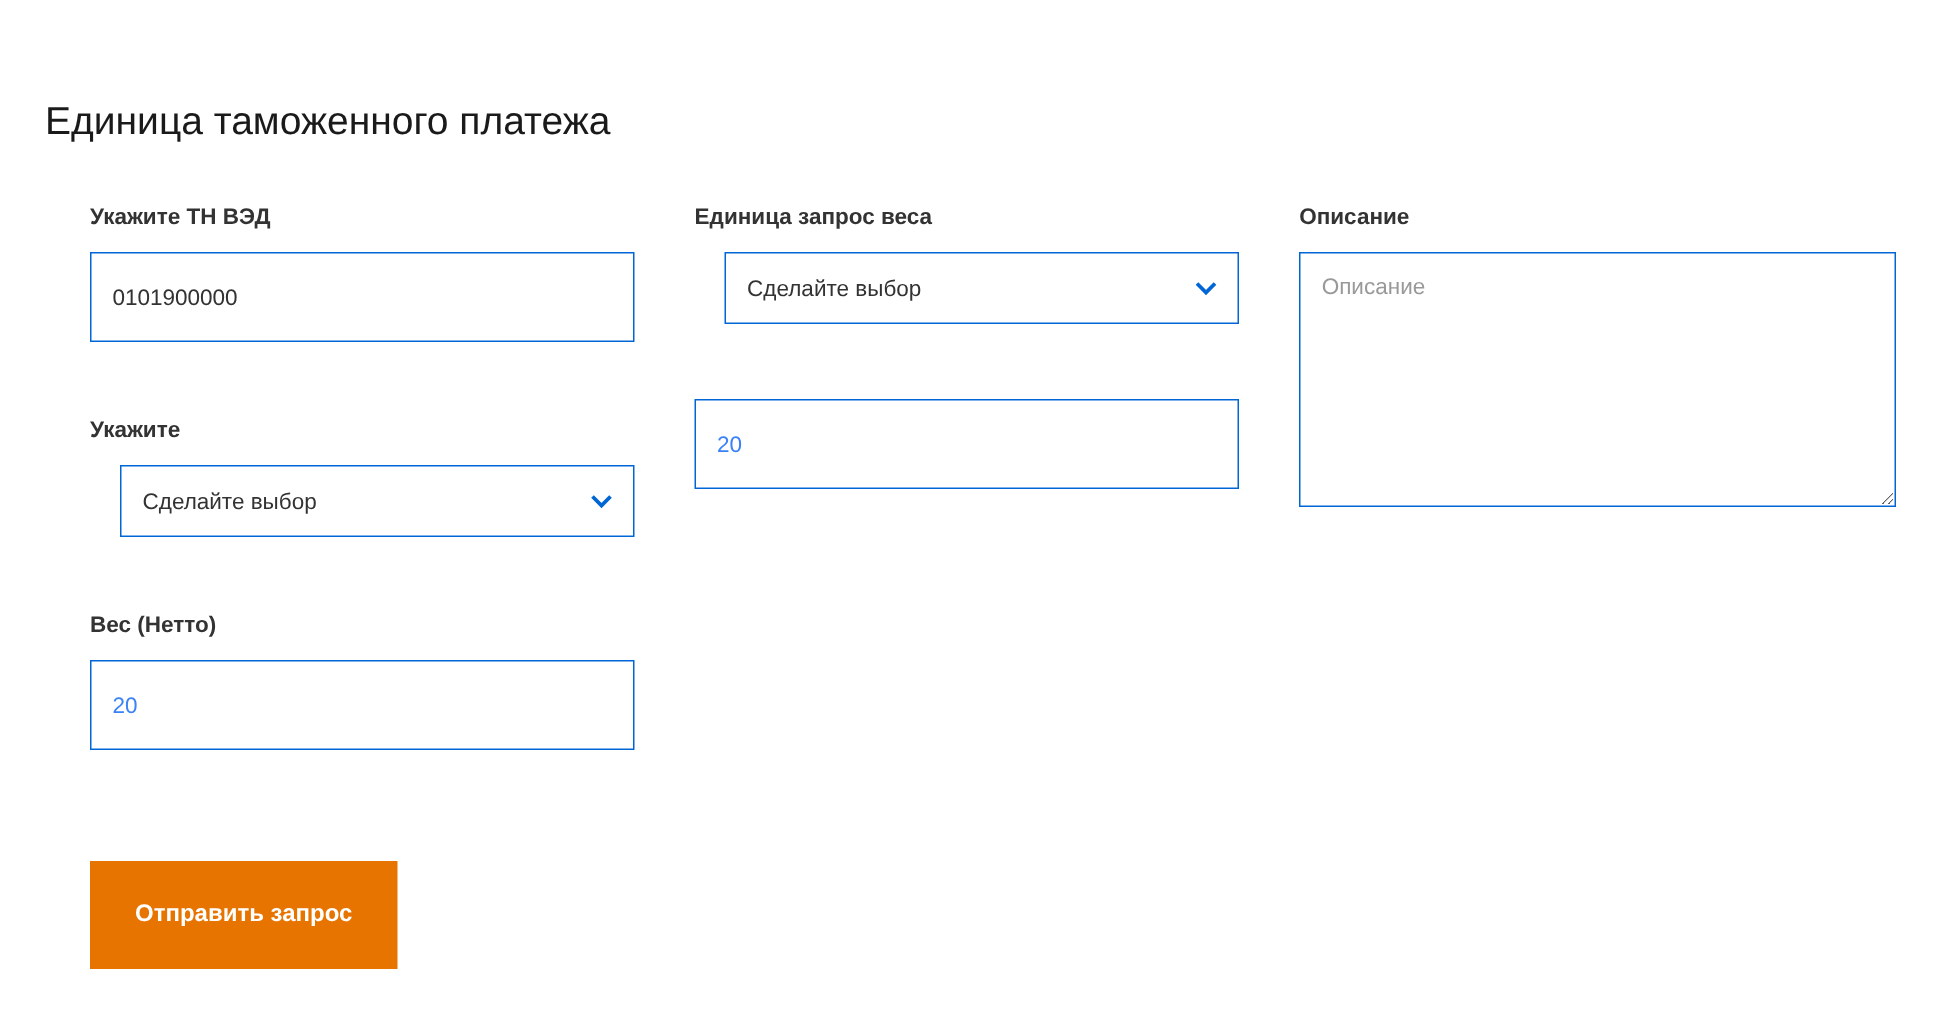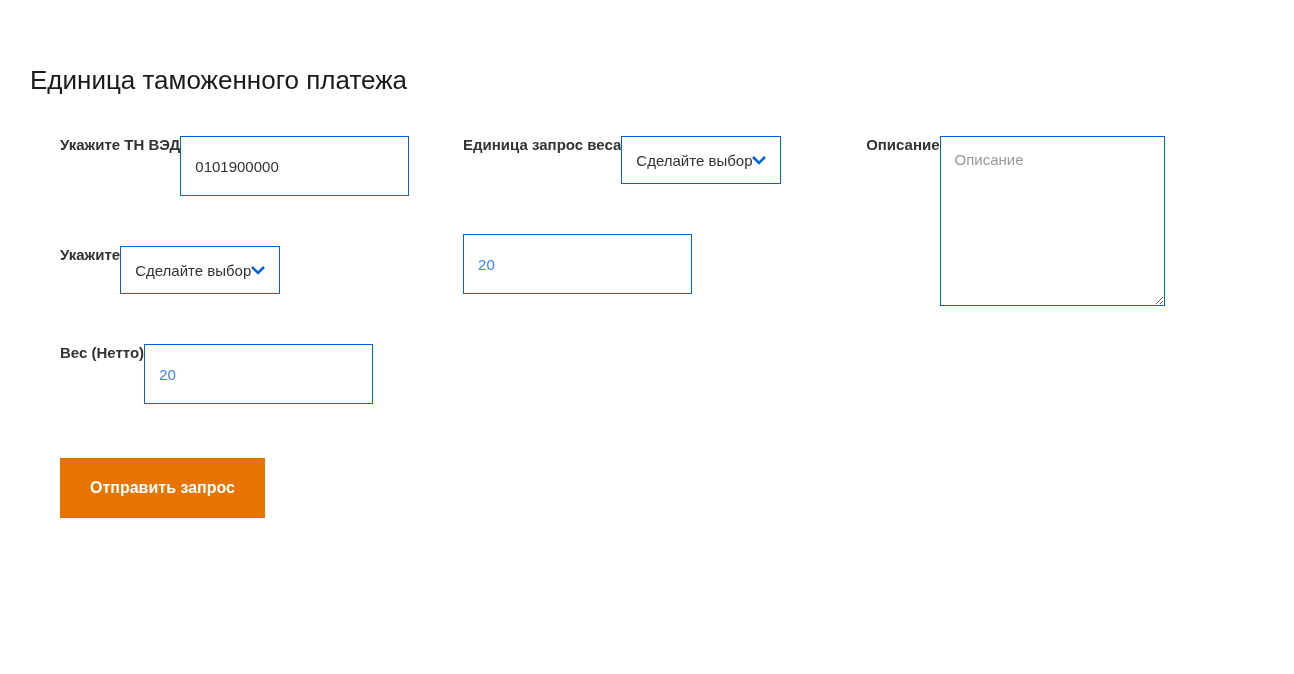--- a/index.html
+++ b/index.html
@@ -30,21 +30,22 @@
       gap: 50px;
     }
     .col-1, .col-2 {
       width: 365px;
     }
     .col-3 {
       width: 400px;
     }
     .field-group {
       display: flex;
-      flex-direction: row;
+      flex-direction: column;
+      justify-content: space-between;
     }
     .field-label {
       font-size: 15px;
       font-weight: 700;
       color: #333;
       margin-bottom: 15px;
     }
     .text-input {
       border: 1.5px solid #0066d6;
       height: 60px;
@@ -59,20 +60,21 @@
     }
     .select-wrapper {
       position: relative;
       border: 1.5px solid #0066d6;
       height: 48px;
       display: flex;
       align-items: center;
       padding: 16px 14px;
       cursor: pointer;
       background: #fff;
+      margin-left: 20px;
     }
     .select-text {
       font-size: 15px;
       color: #333;
       flex: 1;
     }
     .chevron {
       width: 14px;
       height: 14px;
       display: flex;
@@ -96,28 +98,28 @@
     .textarea-input::placeholder {
       color: #999;
     }
     .readonly-input {
       color: #3b82f6;
     }
     .submit-button {
       background: #e87400;
       color: #fff;
       border: none;
-      height: 60px;
+      height: 72px;
       padding: 16px 30px;
       font-size: 16px;
       font-weight: 700;
       cursor: pointer;
       font-family: inherit;
       align-self: flex-start;
-      margin-top: 4px;
+      margin-top: 24px;
     }
   </style>
 </head>
 <body>
 
 <h1 class="page-title">Единица таможенного платежа</h1>
 
 <div class="form-container">
 
   <div class="col col-1">

